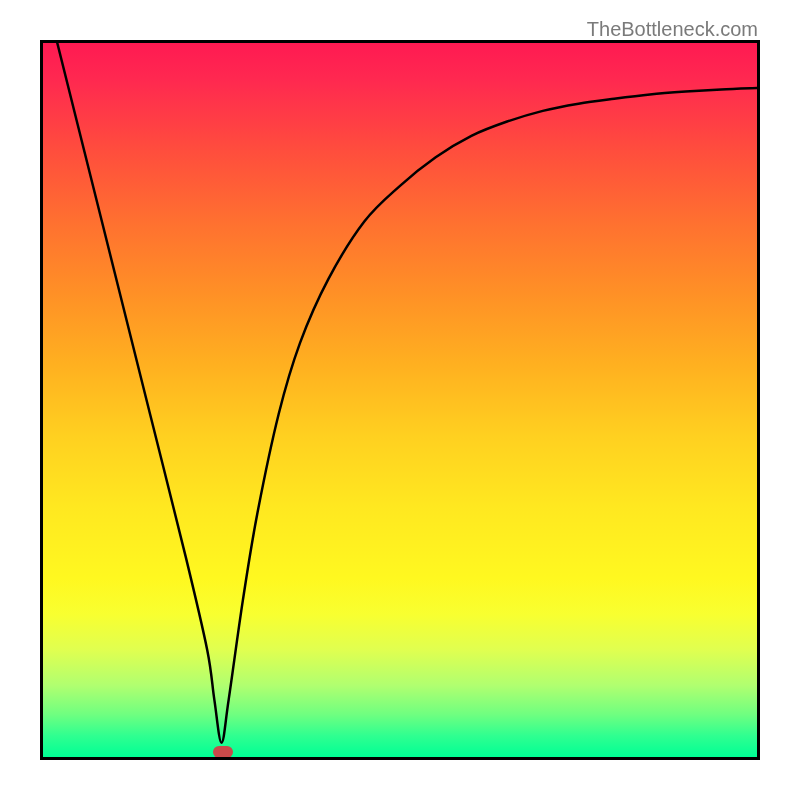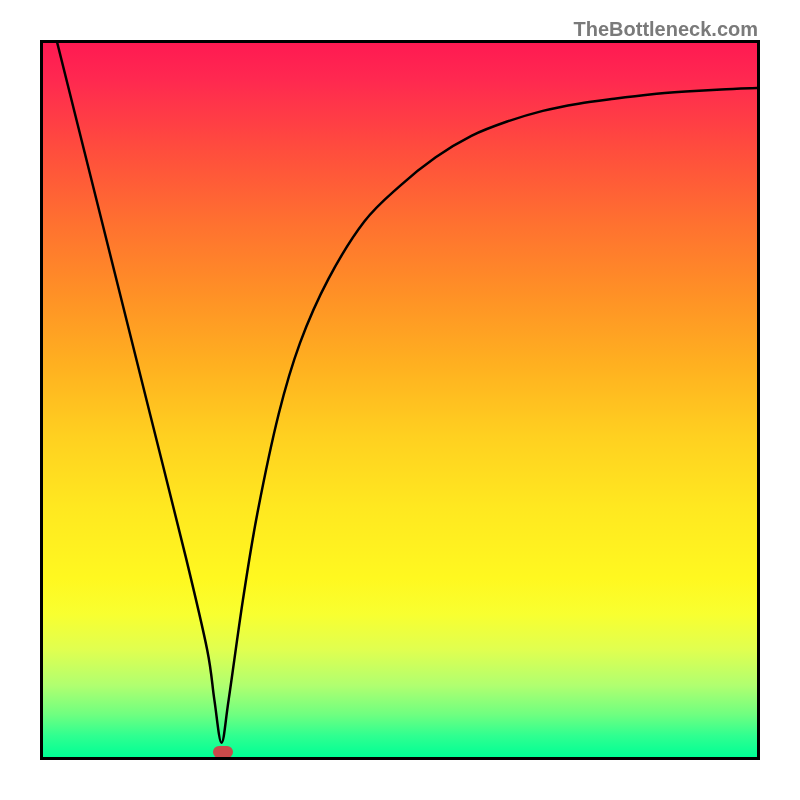--- a/index.html
+++ b/index.html
@@ -35,21 +35,21 @@
       );
       overflow: hidden;
     }
     .watermark {
       position: absolute;
       top: 18px;
       right: 42px;
       font-family: Arial, sans-serif;
       font-size: 20px;
       color: #7a7a7a;
-      font-weight: 700;
+      font-weight: 400;
     }
     .curve-svg {
       position: absolute;
       left: 0;
       top: 0;
       width: 100%;
       height: 100%;
     }
     .marker {
       position: absolute;

